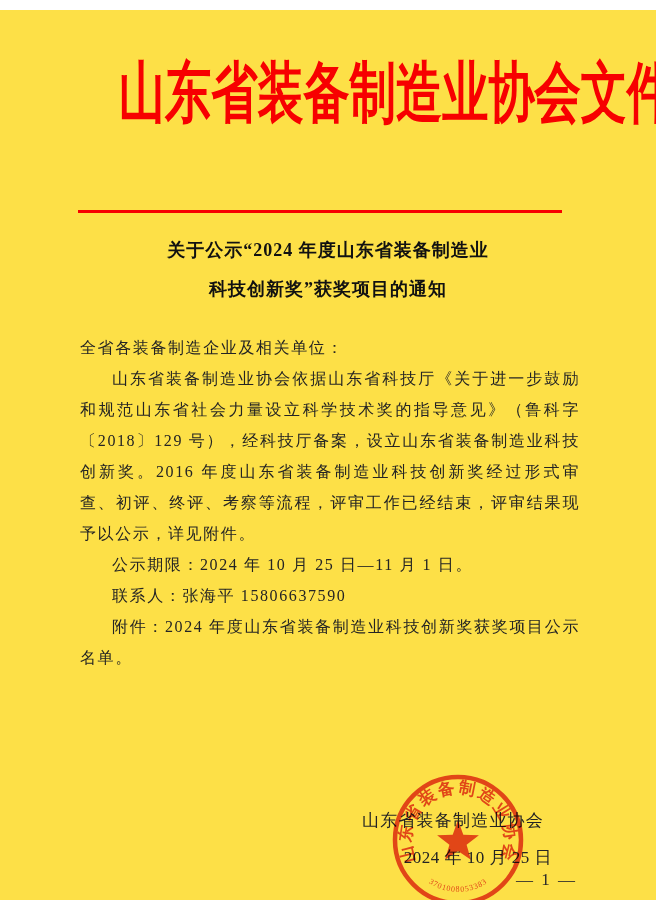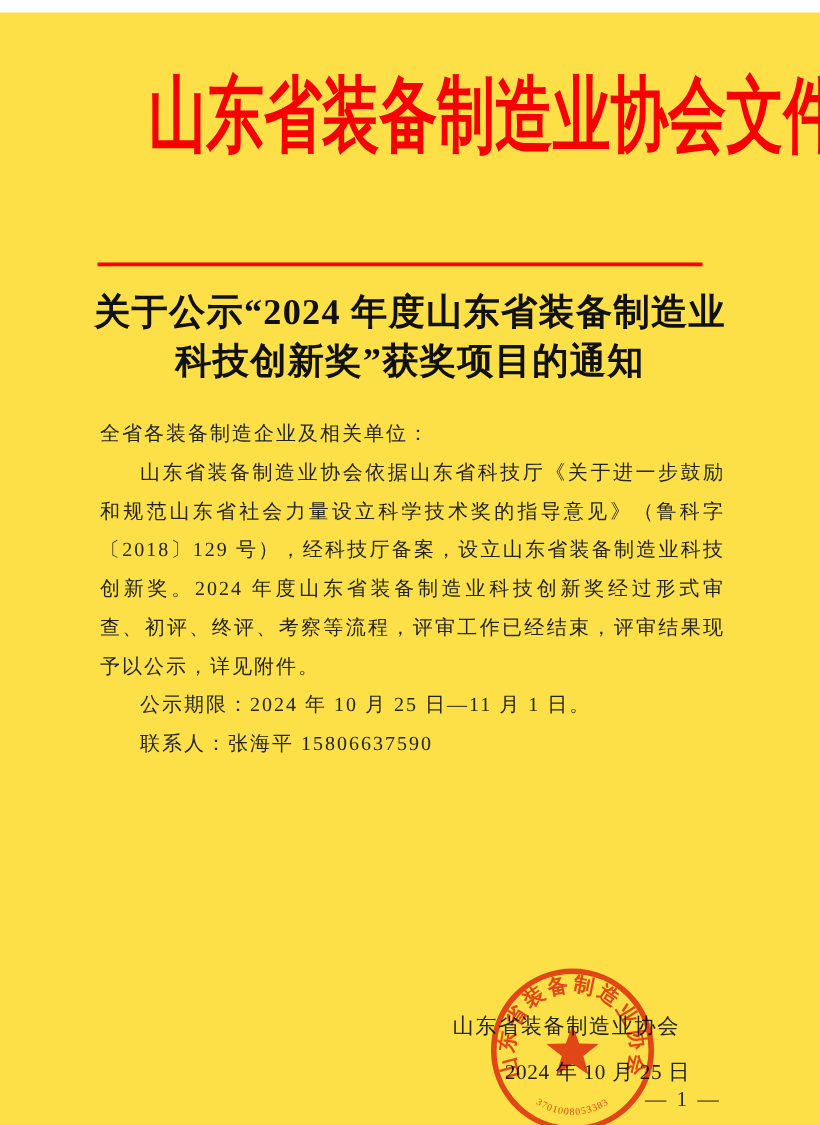--- a/index.html
+++ b/index.html
@@ -54,21 +54,21 @@
     background: #f70000;
   }
   
   .doc-title {
     position: absolute;
     top: 221px;
     left: 0;
     width: 656px;
     text-align: center;
     font-weight: bold;
-    font-size: 29px;
+    font-size: 18px;
     line-height: 39px;
     letter-spacing: 1px;
     color: #111111;
   }
   
   .body-text {
     position: absolute;
     top: 322px;
     left: 80px;
     width: 500px;
@@ -131,23 +131,24 @@
 
   <div class="red-line"></div>
 
   <div class="doc-title">
     <div>关于公示“2024 年度山东省装备制造业</div>
     <div>科技创新奖”获奖项目的通知</div>
   </div>
 
   <div class="body-text">
     <p>全省各装备制造企业及相关单位：</p>
-    <p class="indent">山东省装备制造业协会依据山东省科技厅《关于进一步鼓励和规范山东省社会力量设立科学技术奖的指导意见》（鲁科字〔2018〕129 号），经科技厅备案，设立山东省装备制造业科技创新奖。2024 年度山东省装备制造业科技创新奖经过形式审查、初评、终评、考察等流程，评审工作已经结束，评审结果现予以公示，详见附件。</p>
+    <p class="indent">山东省装备制造业协会依据山东省科技厅《关于进一步鼓励和规范山东省社会力量设立科学技术奖的指导意见》（鲁科字〔2018〕129 号），经科技厅备案，设立山东省装备制造业科技创新奖。2016 年度山东省装备制造业科技创新奖经过形式审查、初评、终评、考察等流程，评审工作已经结束，评审结果现予以公示，详见附件。</p>
     <p class="indent">公示期限：2024 年 10 月 25 日—11 月 1 日。</p>
     <p class="indent">联系人：张海平 15806637590</p>
+    <p class="indent">附件：2024 年度山东省装备制造业科技创新奖获奖项目公示名单。</p>
   </div>
 
   <div class="signature">
     <div class="sig-org">山东省装备制造业协会</div>
     <div class="sig-date">2024 年 10 月 25 日</div>
   </div>
 
   <svg class="seal-svg" viewBox="-70 -70 140 140" xmlns="http://www.w3.org/2000/svg">
     <defs>
       <path id="seal-top-arc" d="M -42.6 19.9 A 47 47 0 1 1 42.6 19.9" fill="none"></path>

